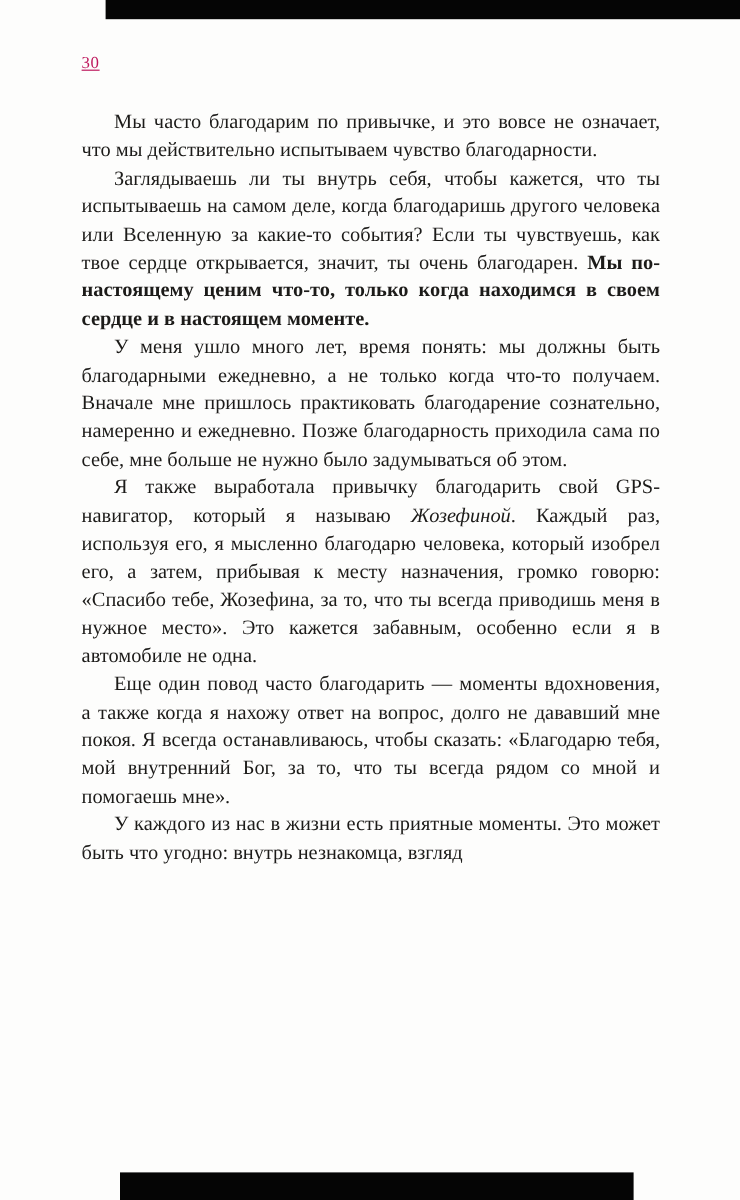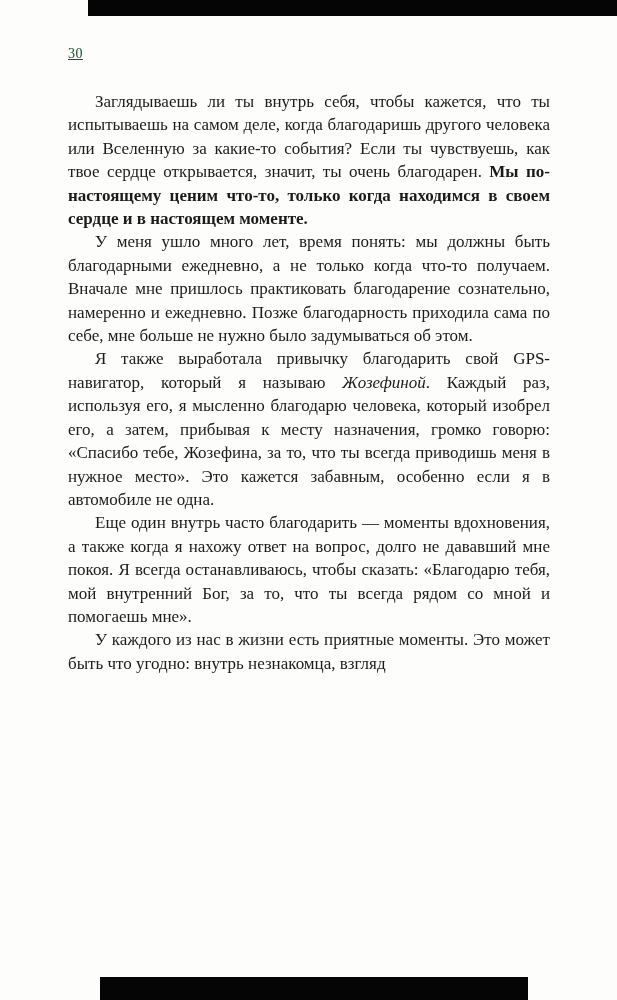--- a/index.html
+++ b/index.html
@@ -34,21 +34,21 @@
   }
   .header {
     position: absolute;
     top: 46px;
     left: 68px;
     width: 482px;
     display: flex;
     justify-content: space-between;
     align-items: baseline;
     font-size: 14px;
-    color: #14532d;
+    color: #be185d;
     text-decoration: underline;
   }
   .header .page-number {
     letter-spacing: 0.5px;
   }
   .header .running-title {
     letter-spacing: 0.2px;
   }
   .text-block {
     position: absolute;
@@ -78,29 +78,30 @@
 <div class="page">
 
   <div class="scan-bar-top"></div>
 
   <div class="header">
     <span class="page-number">30</span>
   </div>
 
   <div class="text-block">
 
+    <p class="para"><span>Мы часто благодарим по привычке, и это вовсе не означает, что мы действительно испытываем чувство благодарности.</span></p>
 
     <p class="para"><span>Заглядываешь ли ты внутрь себя, чтобы кажется, что ты испытываешь на самом деле, когда благодаришь другого человека или Вселенную за какие-то события? Если ты чувствуешь, как твое сердце открывается, значит, ты очень благодарен. </span><span class="bold">Мы по-настоящему ценим что-то, только когда находимся в своем сердце и в настоящем моменте.</span></p>
 
     <p class="para"><span>У меня ушло много лет, время понять: мы должны быть благодарными ежедневно, а не только когда что-то получаем. Вначале мне пришлось практиковать благодарение сознательно, намеренно и ежедневно. Позже благодарность приходила сама по себе, мне больше не нужно было задумываться об этом.</span></p>
 
 
     <p class="para"><span>Я также выработала привычку благодарить свой GPS-навигатор, который я называю </span><span class="italic">Жозефиной</span><span>. Каждый раз, используя его, я мысленно благодарю человека, который изобрел его, а затем, прибывая к месту назначения, громко говорю: «Спасибо тебе, Жозефина, за то, что ты всегда приводишь меня в нужное место». Это кажется забавным, особенно если я в автомобиле не одна.</span></p>
 
-    <p class="para"><span>Еще один внутрь часто благодарить — моменты вдохновения, а также когда я нахожу ответ на вопрос, долго не дававший мне покоя. Я всегда останавливаюсь, чтобы сказать: «Благодарю тебя, мой внутренний Бог, за то, что ты всегда рядом со мной и помогаешь мне».</span></p>
+    <p class="para"><span>Еще один повод часто благодарить — моменты вдохновения, а также когда я нахожу ответ на вопрос, долго не дававший мне покоя. Я всегда останавливаюсь, чтобы сказать: «Благодарю тебя, мой внутренний Бог, за то, что ты всегда рядом со мной и помогаешь мне».</span></p>
 
     <p class="para"><span>У каждого из нас в жизни есть приятные моменты. Это может быть что угодно: внутрь незнакомца, взгляд</span></p>
 
   </div>
 
   <div class="scan-bar-bottom"></div>
 
 </div>
 
 </body></html>

